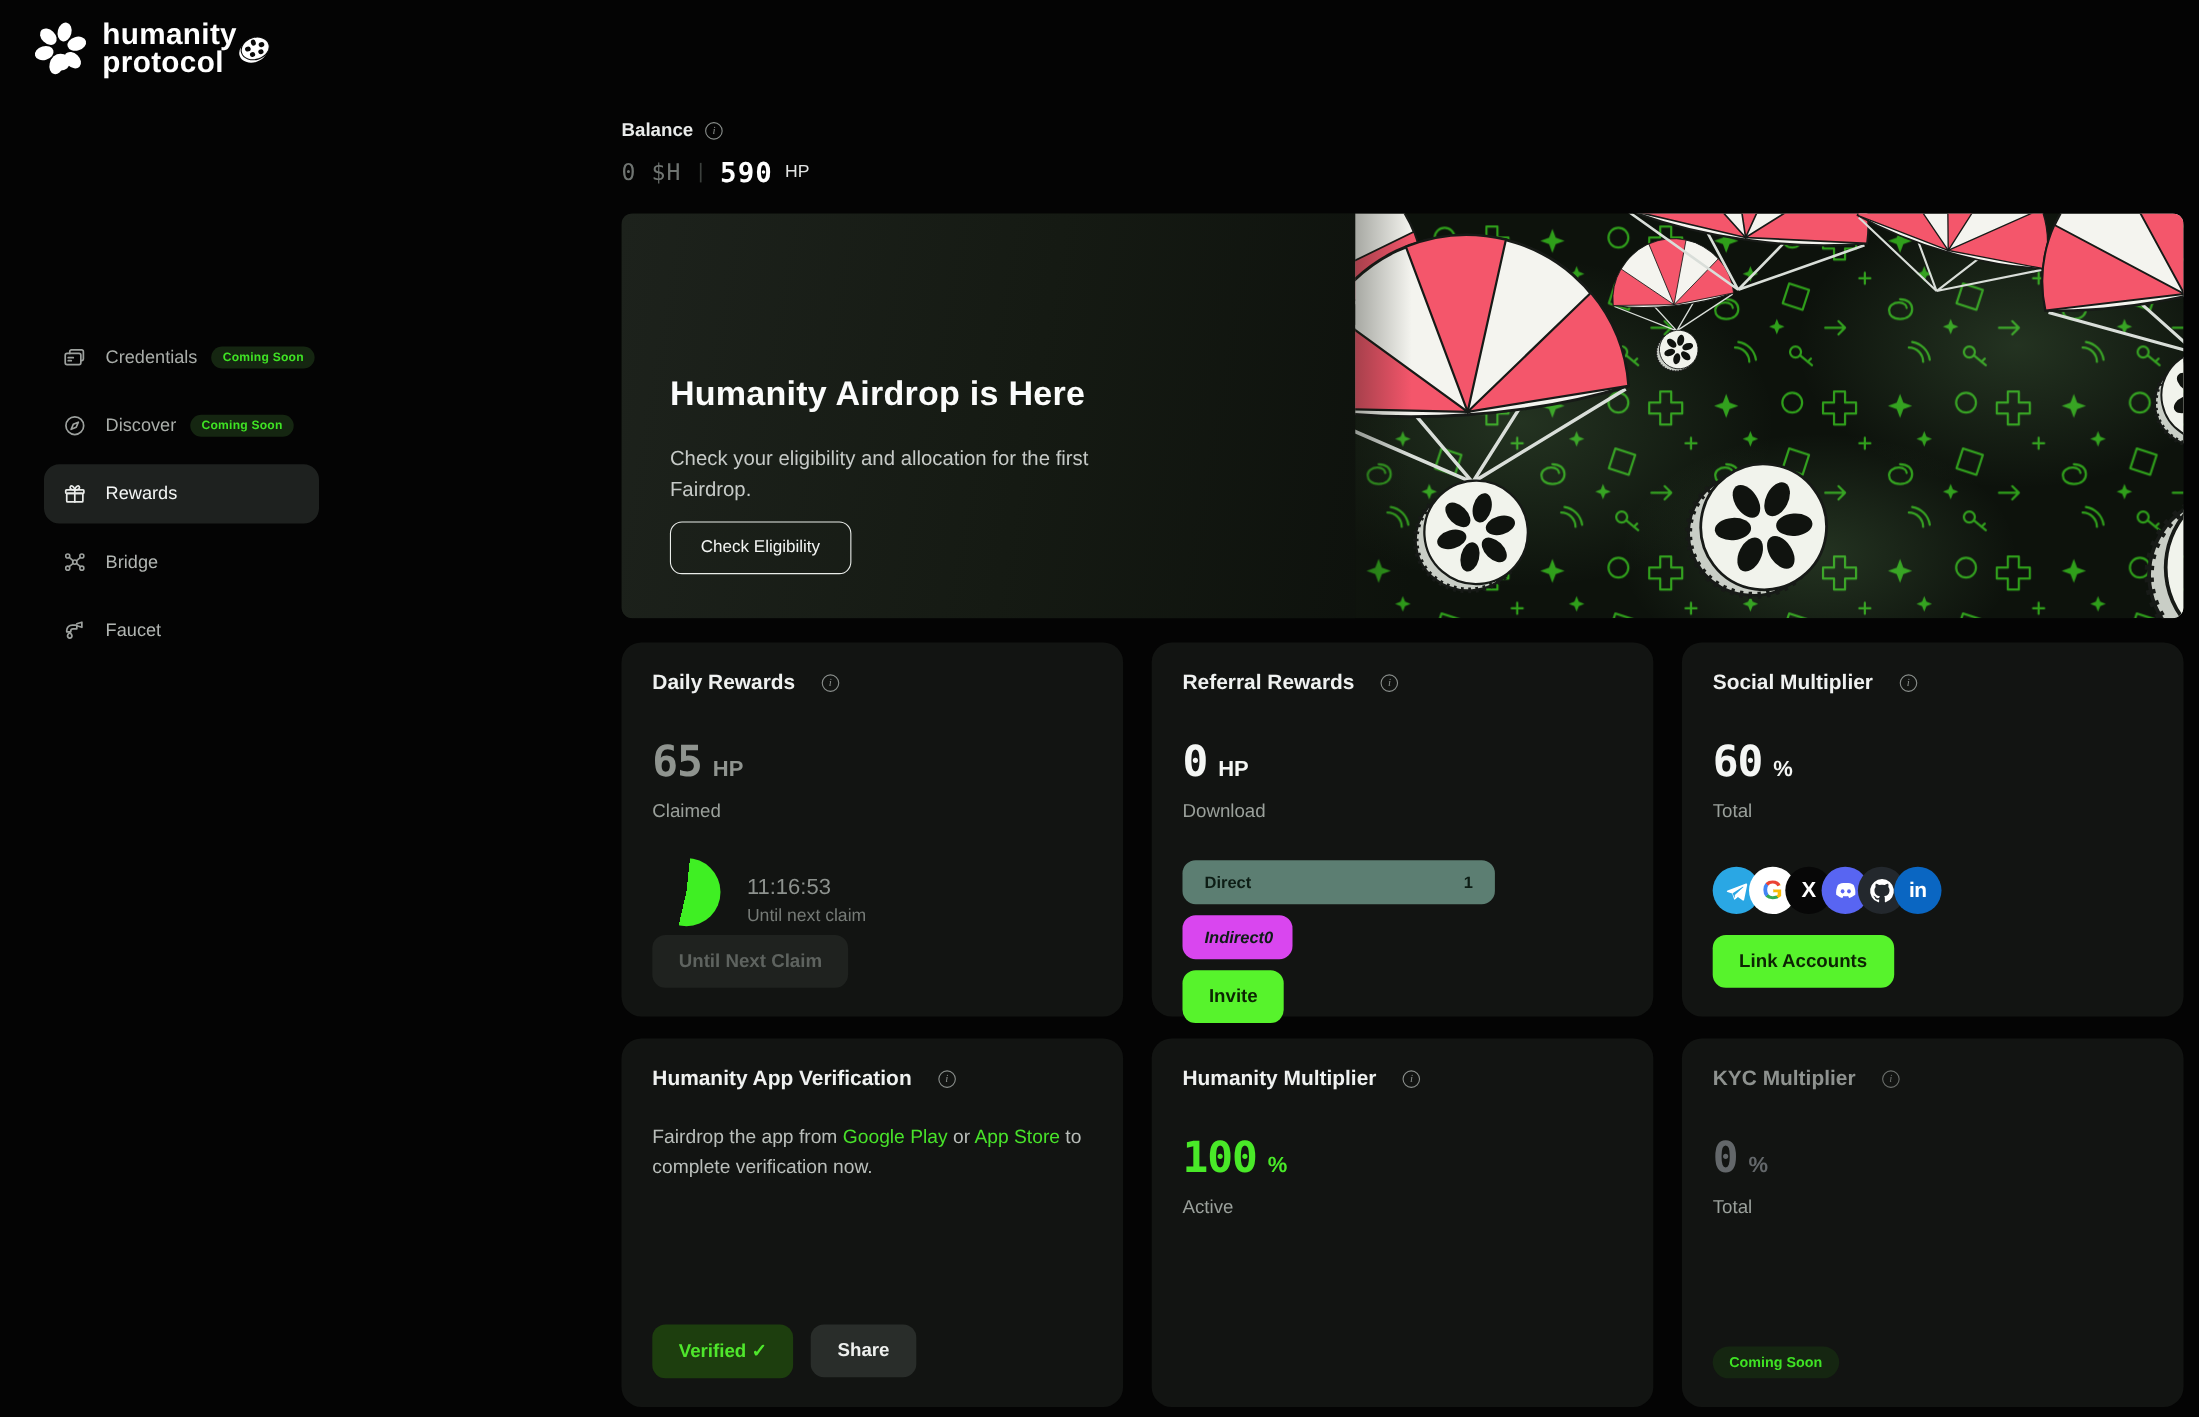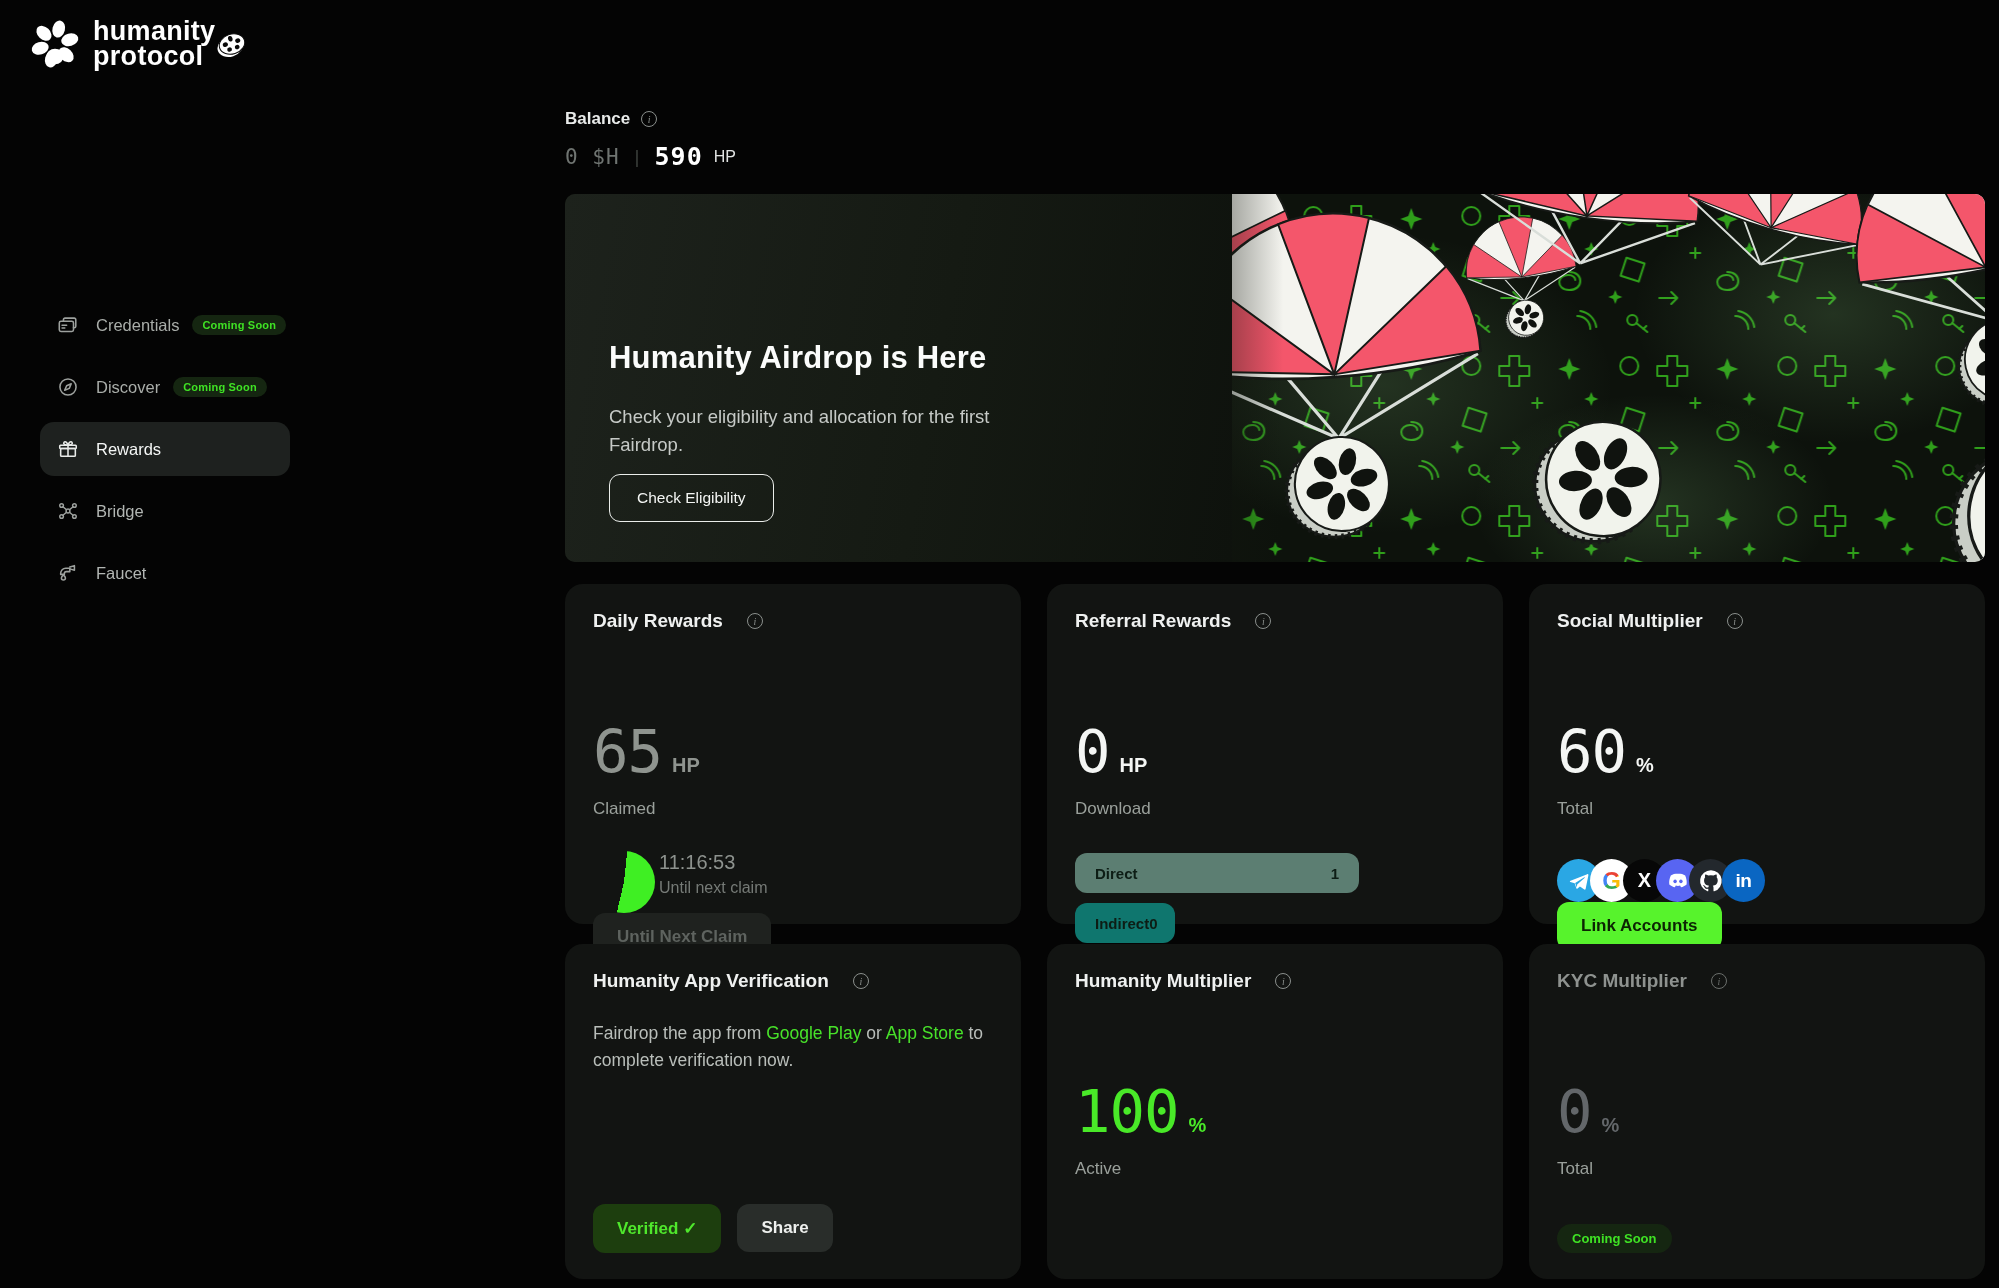--- a/index.html
+++ b/index.html
@@ -48,45 +48,45 @@
   .hero-btn { margin-top:15px; display:inline-block; background:transparent; border:1.6px solid #eaedea; color:#f3f5f3; font-size:15.5px; font-weight:500; padding:14px 27px; border-radius:11px; cursor:pointer; font-family:"Liberation Sans",sans-serif; }
   .hero-right { flex:1; position:relative; }
   .hero-right svg { position:absolute; inset:0; width:100%; height:100%; }
 
   
   .grid { display:grid; grid-template-columns:repeat(3,1fr); grid-template-rows:340px 335px; gap:20px 26px; margin-top:22px; }
   .card { background:#121412; border-radius:18px; padding:26px 28px; display:flex; flex-direction:column; position:relative; }
   .card-title-row { display:flex; align-items:center; gap:24px; }
   .card-title { font-size:19px; font-weight:bold; color:#eff1f0; }
   .metric { margin-top:38px; display:flex; align-items:baseline; gap:10px; }
-  .metric-value { font-size:59px; font-weight:normal; letter-spacing:-1px;margin-top:47px; }
+  .metric-value { font-size:39px; font-weight:bold; letter-spacing:-1px; }
   .metric-unit { font-size:20px; font-weight:bold; }
   .metric-sub { margin-top:13px; font-size:17px; color:#9aa09b; }
 
   .c-gray  { color:#8f948f; }
   .c-white { color:#f4f6f4; }
   .c-green { color:#49e928; }
   .c-dim   { color:#63676a; }
   .card.kyc .card-title { color:#8e928f; }
   .card.kyc .info-icon { border-color:#6b6f6c; color:#6b6f6c; }
 
   
-  .timer-row { margin-top:32px; display:flex; align-items:flex-start; gap:4px; }
+  .timer-row { margin-top:32px; display:flex; align-items:flex-end; gap:24px; }
   .timer-pie { width:62px; height:62px; border-radius:50%; }
   .timer-time { font-size:20px; font-weight:500; color:#8d928e; }
   .timer-label { margin-top:5px; font-size:16px; color:#757a76; }
   .btn { border:none; border-radius:12px; font-family:"Liberation Sans",sans-serif; font-weight:bold; font-size:17px; padding:14px 24px; cursor:pointer; align-self:flex-start; }
   .btn-disabled { margin-top:auto; background:#1f221f; color:#5e635f; }
   .btn-green { margin-top:auto; background:#57f32c; color:#0c2403; }
 
   
   .bars { margin-top:34px; }
   .bar { height:40px; border-radius:12px; display:flex; align-items:center; justify-content:space-between; padding:0 20px; font-size:15px; font-weight:bold; color:#0d1d15; margin-bottom:10px; }
   .bar.direct { background:#5c7e72; }
-  .bar.indirect { background:#0f766e; }
+  .bar.indirect { background:#d946ef;font-style:italic; }
 
   
   .social-row { margin-top:40px; display:flex; align-items:center; }
   .s-icon { width:43px; height:43px; border-radius:50%; display:flex; align-items:center; justify-content:center; margin-left:-10px; flex-shrink:0; }
   .s-icon:first-child { margin-left:0; }
   .s-telegram { background:#2aa7e4; }
   .s-google { background:#ffffff; }
   .s-x { background:#070707; }
   .s-discord { background:#5865f2; }
   .s-github { background:#23282d; }

